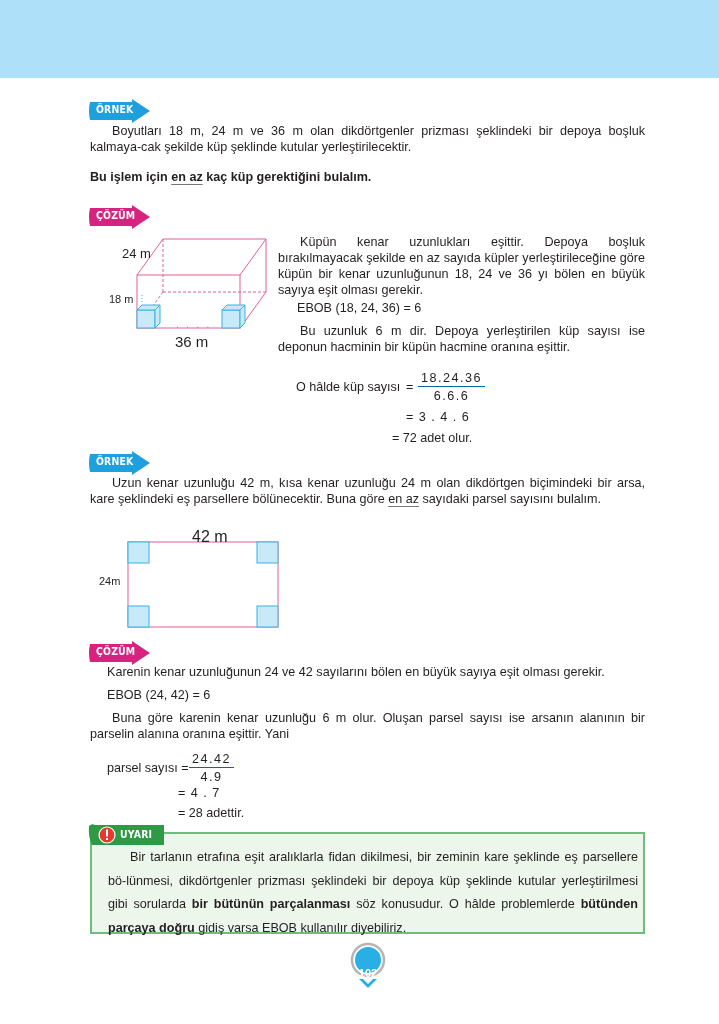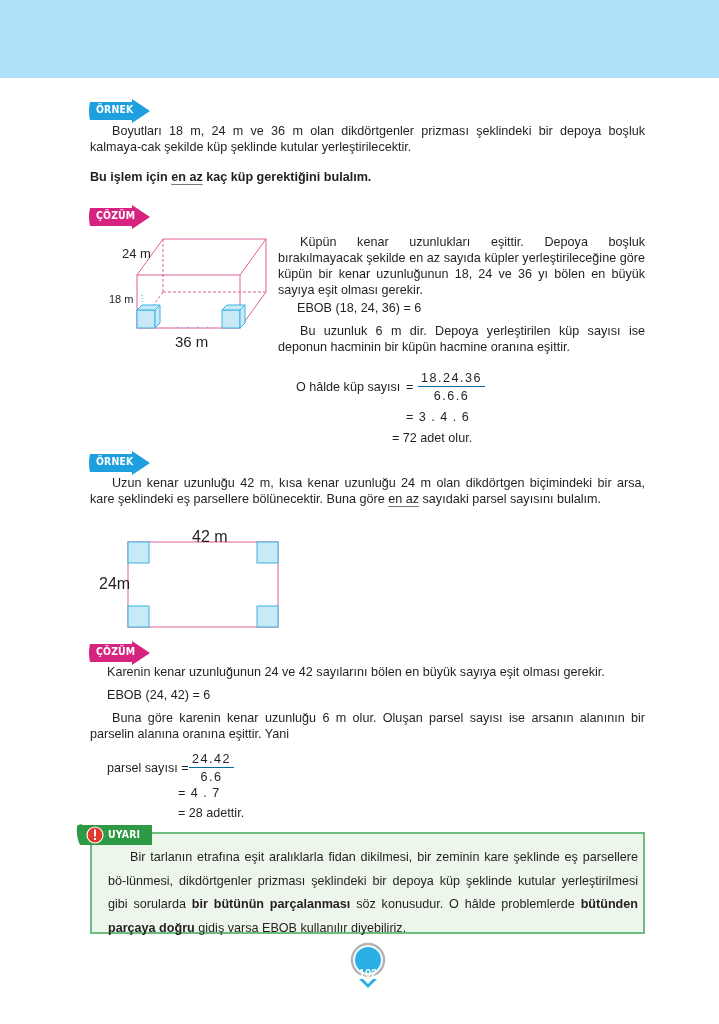--- a/index.html
+++ b/index.html
@@ -98,42 +98,42 @@
 <svg class="abs" style="left:126px; top:540px;" width="155" height="90">
   <rect x="2" y="2" width="150" height="85" stroke="#e0609a" fill="none" stroke-width="1"></rect>
   <g stroke="#3ab2e0" fill="#c8eaf8" stroke-width="1">
     <rect x="2" y="2" width="21" height="21"></rect>
     <rect x="131" y="2" width="21" height="21"></rect>
     <rect x="2" y="66" width="21" height="21"></rect>
     <rect x="131" y="66" width="21" height="21"></rect>
   </g>
 </svg>
 <span class="abs" style="left:192px; top:528px; font-size:16px;">42 m</span>
-<span class="abs" style="left:99px; top:575px; font-size:16px;">24m</span>
+<span class="abs" style="left:99px; top:575px; font-size:11px;">24m</span>
 
 <div class="tag" style="left:88px; top:641px;">
   <svg width="64" height="24">
     <path d="M2 3 L44 3 L44 0 L62 12 L44 24 L44 21 L2 21 Q0 12 2 3 Z" fill="#d6237f"></path>
   </svg>
   <span class="tag-label">ÇÖZÜM</span>
 </div>
 <div class="para" style="left:107px; top:664px;">Karenin kenar uzunluğunun 24 ve 42 sayılarını bölen en büyük sayıya eşit olması gerekir.</div>
 <div class="para" style="left:107px; top:687px;">EBOB (24, 42) = 6</div>
 <div class="para indent" style="left:90px; top:710px; width:555px;">Buna göre karenin kenar uzunluğu 6 m olur. Oluşan parsel sayısı ise arsanın alanının bir parselin alanına oranına eşittir. Yani</div>
 
 <span class="abs" style="left:107px; top:761px;">parsel sayısı =</span>
 <div class="frac" style="left:189px; top:752px;">
   <div class="num">24.42</div>
-  <div class="den">6.6</div>
+  <div class="den">4.9</div>
 </div>
 <span class="abs" style="left:178px; top:786px; letter-spacing:1px;">= 4 . 7</span>
 <span class="abs" style="left:178px; top:806px;">= 28 adettir.</span>
 
 <div class="uyari-box"></div>
-<div class="tag" style="left:76px; top:823px; height:22px;">
+<div class="tag" style="left:88px; top:823px; height:22px;">
   <svg width="78" height="23">
     <path d="M1 3 Q4 0 7 2 L76 2 L76 22 L4 22 Q0 14 1 3 Z" fill="#2e9a45"></path>
     <circle cx="19" cy="12" r="8" fill="#e23a2e" stroke="#fff" stroke-width="1.2"></circle>
     <rect x="18" y="6.5" width="2" height="7" fill="#fff"></rect>
     <rect x="18" y="15" width="2" height="2" fill="#fff"></rect>
   </svg>
   <span class="tag-label" style="left:32px; top:5px;">UYARI</span>
 </div>
 <div class="uyari-text indent"><span>Bir tarlanın etrafına eşit aralıklarla fidan dikilmesi, bir zeminin kare şeklinde eş parsellere bö-lünmesi, dikdörtgenler prizması şeklindeki bir depoya küp şeklinde kutular yerleştirilmesi gibi sorularda </span><span class="bold">bir bütünün parçalanması</span><span> söz konusudur. O hâlde problemlerde </span><span class="bold">bütünden parçaya doğru</span><span> gidiş varsa EBOB kullanılır diyebiliriz.</span></div>
 

